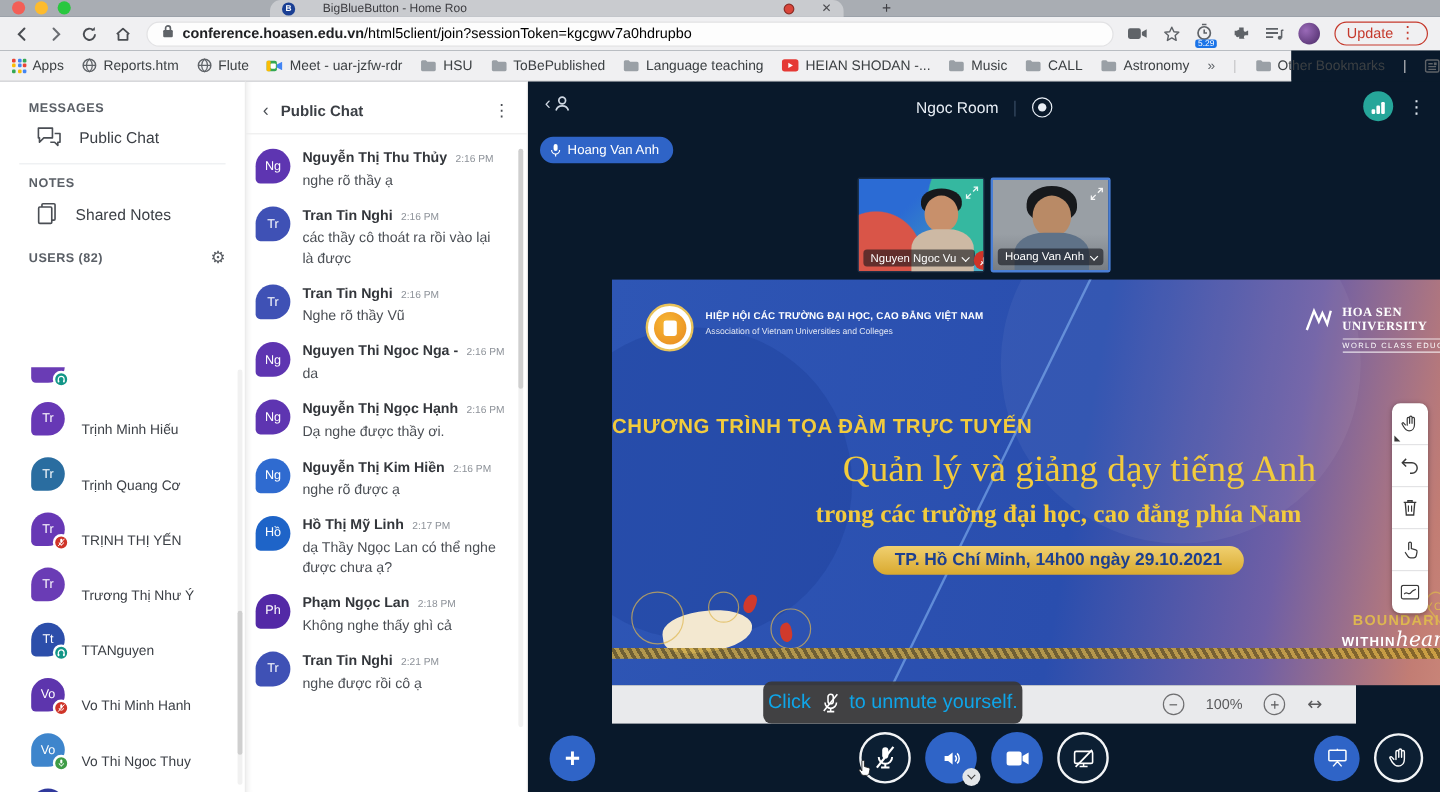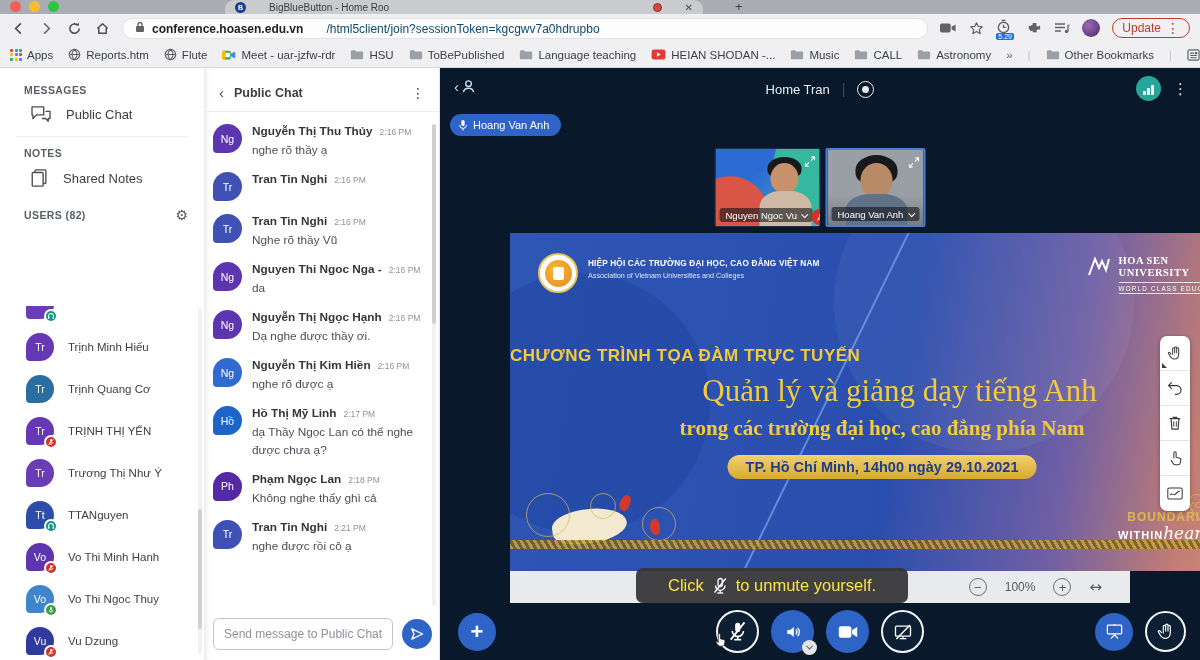--- a/index.html
+++ b/index.html
@@ -15,48 +15,48 @@
   .tab-fav { width:11px; height:11px; border-radius:50%; background:#1a3f94; color:#fff; font-size:7px; font-weight:bold; display:flex; align-items:center; justify-content:center; }
   .tab-title { font-size:10px; color:#3c3c40; white-space:nowrap; overflow:hidden; flex:1; }
   .tab-rec { width:9px; height:9px; border-radius:50%; background:#d9453a; border:1.5px solid #8c2d26; }
   .tab-close { font-size:10px; color:#4a4a4e; }
   .newtab { position:absolute; left:735px; top:-1px; font-size:13px; color:#3f3f44; }
 
   .toolbar { position:absolute; left:0; top:14px; width:1200px; height:28px; background:#f0f0f2; display:flex; align-items:center; padding:0 10px; gap:12px; }
   .nav-ic { width:16px; height:16px; display:flex; align-items:center; justify-content:center; }
   .urlbar { flex:1; height:21px; background:#fdfdfd; border:1px solid #e2e2e4; border-radius:11px; display:flex; align-items:center; gap:7px; padding:0 12px; }
   .url-domain { font-size:12px; color:#202124; font-weight:bold; }
-  .url-path { font-size:12px; color:#0c4a6e;padding-left:23px; }
+  .url-path { font-size:12px; color:#000000; }
   .ext-badge-wrap { position:relative; width:18px; height:18px; }
   .ext-badge { position:absolute; left:0; bottom:-3px; background:#1a73e8; color:#fff; font-size:7px; padding:0 2px; border-radius:2px; }
   .chrome-avatar { width:18px; height:18px; border-radius:50%; background:radial-gradient(circle at 35% 35%, #9a6ab8, #4a2a66); }
   .update-pill { display:flex; align-items:center; gap:5px; border:1.5px solid #c5392c; color:#c5392c; border-radius:12px; padding:1px 9px; font-size:12px; }
 
-  .bookmarks { position:absolute; left:0; top:42px; width:1200px; height:26px; background:#f0f0f2; border-bottom:1px solid #d8d8da; display:flex; align-items:center; gap:15px; padding:0 10px; font-size:11.5px; color:#3c4043; }
+  .bookmarks { position:absolute; left:0; top:42px; width:1076px; height:26px; background:#f0f0f2; border-bottom:1px solid #d8d8da; display:flex; align-items:center; gap:15px; padding:0 10px; font-size:11.5px; color:#3c4043; }
   .bm { display:flex; align-items:center; gap:5px; white-space:nowrap; }
   .bm-sep { color:#c4c4c6; }
   .apps-grid { display:grid; grid-template-columns:repeat(3,3px); grid-gap:1.5px; }
   .apps-grid span { width:3px; height:3px; border-radius:1px; }
 
   
   .app { position:absolute; left:0; top:68px; width:1200px; height:592px; display:flex; }
 
   
   .sidebar { width:205px; height:592px; background:#ffffff; position:relative; border-right:1px solid #ececec; }
   .sb-h { font-size:10.5px; font-weight:bold; color:#5a5f66; letter-spacing:.4px; padding:0 0 0 24px; }
   .sb-item { display:flex; align-items:center; gap:14px; padding:9px 0 9px 30px; font-size:13px; color:#3b3f45; }
   .sb-divider { border-top:1px solid #eceef0; margin:4px 16px; }
   .users-head { display:flex; align-items:center; justify-content:space-between; padding:0 16px 0 24px; margin-top:10px; }
   .gear { font-family:"DejaVu Sans",sans-serif; font-size:14px; color:#55595f; }
   .userlist { position:absolute; left:0; top:238px; bottom:0; width:205px; overflow:hidden; }
   .user-row { display:flex; align-items:center; gap:14px; padding:7px 0 7px 26px; }
   .uavatar { position:relative; width:28px; height:28px; border-radius:50% 50% 50% 14%; color:#fff; font-size:10.5px; display:flex; align-items:center; justify-content:center; flex:none; }
   .ubadge { position:absolute; right:-4px; bottom:-4px; width:14px; height:14px; border-radius:50%; border:2px solid #fff; display:flex; align-items:center; justify-content:center; }
   .ubadge.red{background:#cf3428}.ubadge.green{background:#3e9c46}.ubadge.teal{background:#129687}
-  .uname { font-size:11.5px; color:#3b3f45; }
+  .uname { font-size:11.5px; color:#3b3f45;margin-top:20px; }
   .sb-scroll { position:absolute; right:2px; top:240px; bottom:6px; width:4px; background:#f1f1f1; border-radius:2px; }
   .sb-thumb { position:absolute; left:0; top:58%; width:4px; height:120px; background:#cfcfcf; border-radius:2px; }
 
   
   .chat { width:235px; height:592px; background:#ffffff; position:relative; border-right:1px solid #e4e4e4; box-shadow:inset 6px 0 6px -6px rgba(0,0,0,.12); }
   .chat-head { display:flex; align-items:center; padding:16px 14px 10px 14px; gap:10px; border-bottom:1px solid #ededed; }
   .chat-title { font-size:12.5px; font-weight:bold; color:#3b3f45; flex:1; }
   .chev { font-size:15px; color:#4a4e54; }
   .dots { font-family:"DejaVu Sans",sans-serif; font-size:14px; color:#4a4e54; }
   .msgs { position:absolute; left:0; top:48px; bottom:48px; width:227px; overflow:hidden; padding:8px 6px 0 8px; }
@@ -136,21 +136,21 @@
   .b2 { font-size:12px; color:#deb650; font-weight:bold; letter-spacing:1px; }
   .b3 { font-size:11px; color:#fff; font-weight:bold; letter-spacing:1px; }
   .b4 { font-family:"DejaVu Serif",serif; font-style:italic; font-size:17px; color:#fff; }
   .slide-fs { position:absolute; right:8px; top:8px; width:24px; height:20px; background:#fff; border-radius:3px; display:flex; align-items:center; justify-content:center; }
 
   .zoombar { position:relative; width:620px; height:32px; background:#e9eaec; display:flex; align-items:center; justify-content:flex-end; gap:18px; padding-right:28px; }
   .zb-circle { width:18px; height:18px; border-radius:50%; border:1.5px solid #6e6e70; color:#5a5a5c; font-size:13px; display:flex; align-items:center; justify-content:center; line-height:1; }
   .zb-level { font-size:12px; color:#5a5a5c; }
   .zb-fit { font-family:"DejaVu Sans",sans-serif; font-size:15px; color:#5a5a5c; }
 
-  .toast { position:absolute; left:196px; top:500px; background:rgba(56,56,58,.95); border-radius:7px; padding:8px 32px; display:flex; align-items:center; gap:8px; color:#fde047; font-size:16.5px; z-index:6; }
+  .toast { position:absolute; left:196px; top:500px; background:rgba(56,56,58,.95); border-radius:7px; padding:8px 4px; display:flex; align-items:center; gap:8px; color:#0ea5e9; font-size:16.5px; z-index:6; }
 
   .wb-tools { position:absolute; left:720px; top:268px; width:30px; background:#fff; border-radius:7px; box-shadow:0 1px 4px rgba(0,0,0,.35); z-index:5; }
   .wb-btn { width:30px; height:35px; display:flex; align-items:center; justify-content:center; border-bottom:1px solid #e3e3e5; position:relative; }
   .wb-btn:last-child { border-bottom:none; }
   .wb-corner { position:absolute; left:2px; bottom:2px; width:0; height:0; border-left:5px solid #3a3a3a; border-top:5px solid transparent; }
 
   .actionbar { position:absolute; left:0; bottom:0; width:100%; height:56px; }
   .round { border-radius:50%; display:flex; align-items:center; justify-content:center; }
   .btn-blue { background:#2f64c7; }
   .btn-ring { background:#0c1f33; border:2.5px solid #f2f4f6; }
@@ -506,20 +506,21 @@
         </div>
         <div class="msg">
           <span class="cavatar" style="background: rgb(63, 81, 181);">
               <span>Tr</span>
             </span>
           <div>
               <div class="mhead">
                 <span class="mname">Tran Tin Nghi</span>
                 <span class="mtime">2:16 PM</span>
               </div>
+          <div class="mtext">các thầy cô thoát ra rồi vào lại là được</div>
             </div>
         </div>
         <div class="msg">
           <span class="cavatar" style="background: rgb(63, 81, 181);">
               <span>Tr</span>
             </span>
           <div>
               <div class="mhead">
                 <span class="mname">Tran Tin Nghi</span>
                 <span class="mtime">2:16 PM</span>
@@ -597,40 +598,32 @@
                 <span class="mtime">2:21 PM</span>
               </div>
           <div class="mtext">nghe được rồi cô ạ</div>
             </div>
         </div>
 
       </div>
       <div class="chat-scroll">
           <span class="chat-thumb"></span>
         </div>
-      <div class="chat-input-row">
-        <input class="chat-input" placeholder="Send message to Public Chat" style="">
-        <span class="send-btn">
-          <svg width="16" height="16" viewBox="0 0 20 20">
-              <path d="M3.5 16.5 17 10 3.5 3.5 6.2 10z" fill="none" stroke="#fff" stroke-width="1.7" stroke-linejoin="round"></path>
-            </svg>
-        </span>
-      </div>
     </div>
 
     <div class="main">
       <div class="main-head">
         <span class="mh-left">
           <span style="font-size:15px">‹</span>
           <svg width="15" height="15" viewBox="0 0 16 16">
               <circle cx="8" cy="5" r="3" fill="none" stroke="#cfd8e3" stroke-width="1.5"></circle>
               <path d="M2.5 14c.8-3 3-4.2 5.5-4.2s4.7 1.2 5.5 4.2" fill="none" stroke="#cfd8e3" stroke-width="1.5"></path>
             </svg>
         </span>
-        <span class="mh-title">Home Tran</span>
+        <span class="mh-title">Ngoc Room</span>
         <span class="mh-div">|</span>
         <span class="rec-ring">
             <span class="rec-dot"></span>
           </span>
         <span class="mh-right">
           <span class="conn">
               <i style="height:4px"></i>
               <i style="height:7px"></i>
               <i style="height:10px"></i>
             </span>

